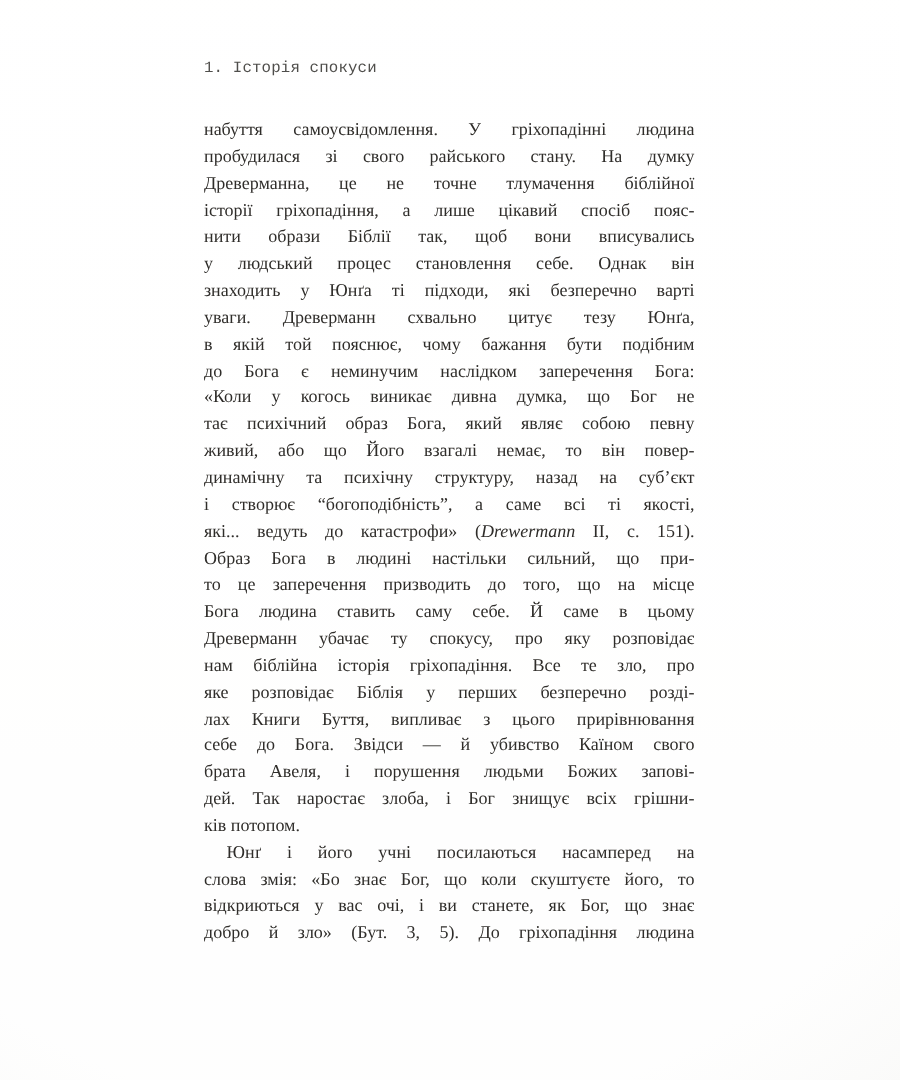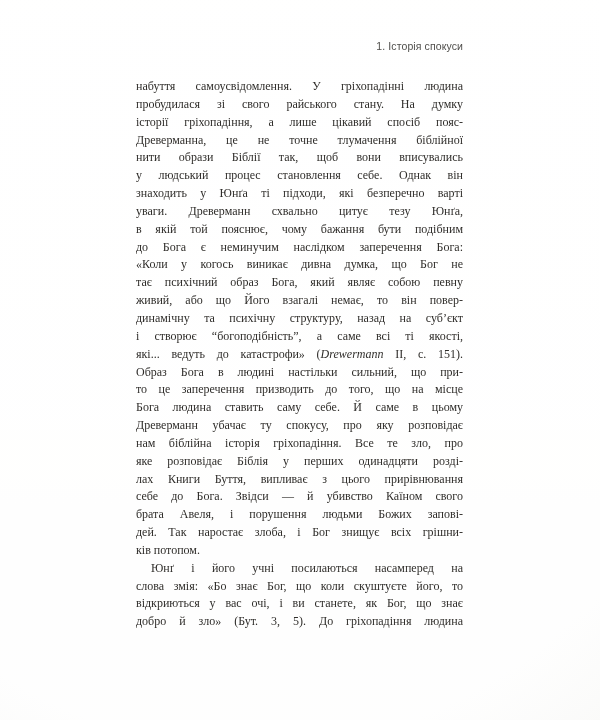--- a/index.html
+++ b/index.html
@@ -11,22 +11,21 @@
   .photo-page {
     position: relative;
     width: 600px; height: 720px;
     background:
       radial-gradient(ellipse 140% 120% at 42% 38%, rgba(255,255,255,0.9) 55%, rgba(238,238,235,0.9) 100%),
       linear-gradient(180deg, #fefefd 0%, #fbfbfa 55%, #f5f5f2 100%);
   }
   .running-header {
     position: absolute;
     left: 136px; top: 40px; width: 327px;
-    text-align: right;
-    font-family: Liberation Sans, sans-serif;
+    font-family: Liberation Mono, monospace;
     font-size: 10.5px;
     letter-spacing: 0.1px;
     color: #4f4e4b;
   }
   .textblock {
     position: absolute;
     left: 136px; top: 78px; width: 327px;
     font-size: 12px;
     line-height: 17.85px;
     color: #2f2d2a;
@@ -52,40 +51,40 @@
 </head>
 <body>
 
 <div class="photo-page">
 
   <div class="running-header">1. Історія спокуси</div>
 
   <div class="textblock">
     <div class="ln">набуття самоусвідомлення. У гріхопадінні людина</div>
     <div class="ln">пробудилася зі свого райського стану. На думку</div>
+    <div class="ln">Древерманна, це не точне тлумачення біблійної</div>
     <div class="ln">історії гріхопадіння, а лише цікавий спосіб пояс-</div>
-    <div class="ln">Древерманна, це не точне тлумачення біблійної</div>
     <div class="ln">нити образи Біблії так, щоб вони вписувались</div>
     <div class="ln">у людський процес становлення себе. Однак він</div>
     <div class="ln">знаходить у Юнґа ті підходи, які безперечно варті</div>
     <div class="ln">уваги. Древерманн схвально цитує тезу Юнґа,</div>
     <div class="ln">в якій той пояснює, чому бажання бути подібним</div>
     <div class="ln">до Бога є неминучим наслідком заперечення Бога:</div>
     <div class="ln">«Коли у когось виникає дивна думка, що Бог не</div>
     <div class="ln">тає психічний образ Бога, який являє собою певну</div>
     <div class="ln">живий, або що Його взагалі немає, то він повер-</div>
     <div class="ln">динамічну та психічну структуру, назад на суб’єкт</div>
     <div class="ln">і створює “богоподібність”, а саме всі ті якості,</div>
     <div class="ln"><span>які... ведуть до катастрофи» (</span><span class="it">Drewermann</span><span> II, с. 151).</span></div>
     <div class="ln">Образ Бога в людині настільки сильний, що при-</div>
     <div class="ln">то це заперечення призводить до того, що на місце</div>
     <div class="ln">Бога людина ставить саму себе. Й саме в цьому</div>
     <div class="ln">Древерманн убачає ту спокусу, про яку розповідає</div>
     <div class="ln">нам біблійна історія гріхопадіння. Все те зло, про</div>
-    <div class="ln">яке розповідає Біблія у перших одинадцяти розді-</div>
+    <div class="ln">яке розповідає Біблія у перших безперечно розді-</div>
     <div class="ln">лах Книги Буття, випливає з цього прирівнювання</div>
     <div class="ln">себе до Бога. Звідси — й убивство Каїном свого</div>
     <div class="ln">брата Авеля, і порушення людьми Божих запові-</div>
     <div class="ln">дей. Так наростає злоба, і Бог знищує всіх грішни-</div>
     <div class="ln end">ків потопом.</div>
     <div class="ln ind">Юнґ і його учні посилаються насамперед на</div>
     <div class="ln">слова змія: «Бо знає Бог, що коли скуштуєте його, то</div>
     <div class="ln">відкриються у вас очі, і ви станете, як Бог, що знає</div>
     <div class="ln">добро й зло» (Бут. 3, 5). До гріхопадіння людина</div>
   </div>

